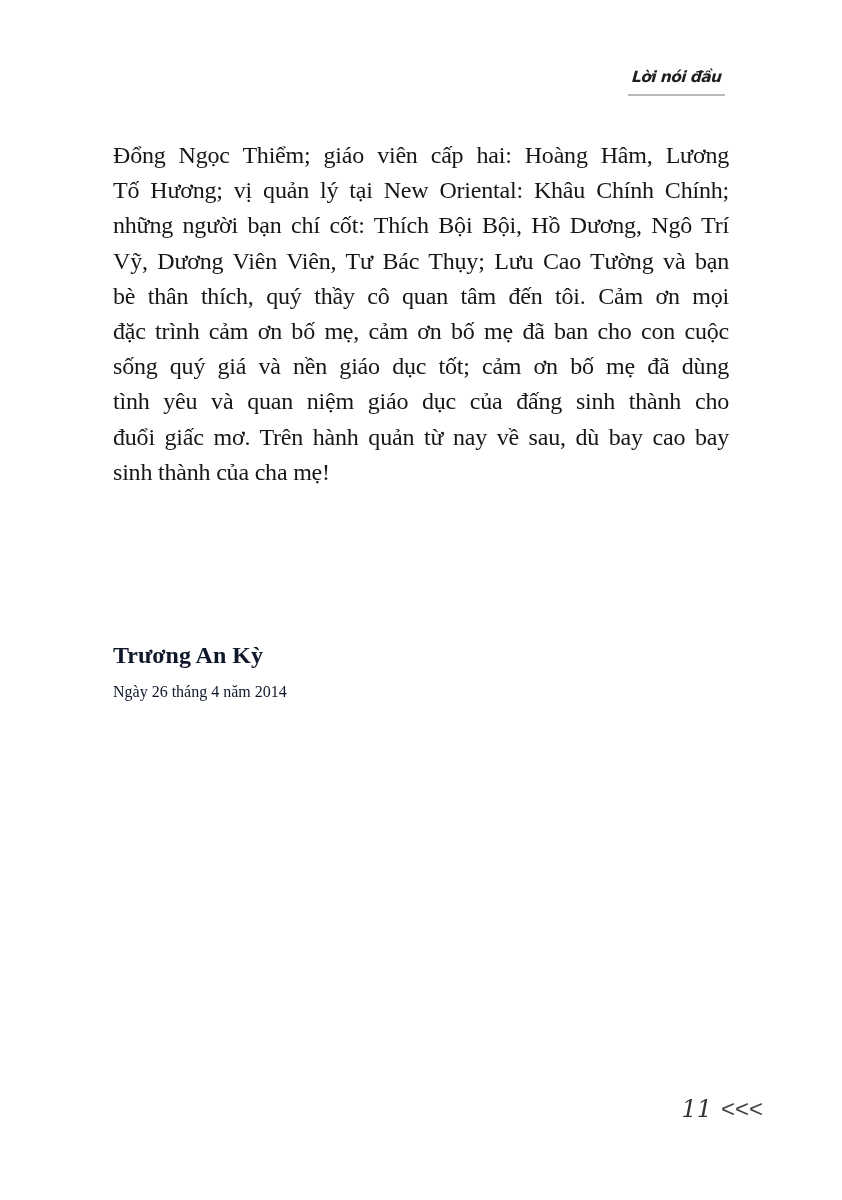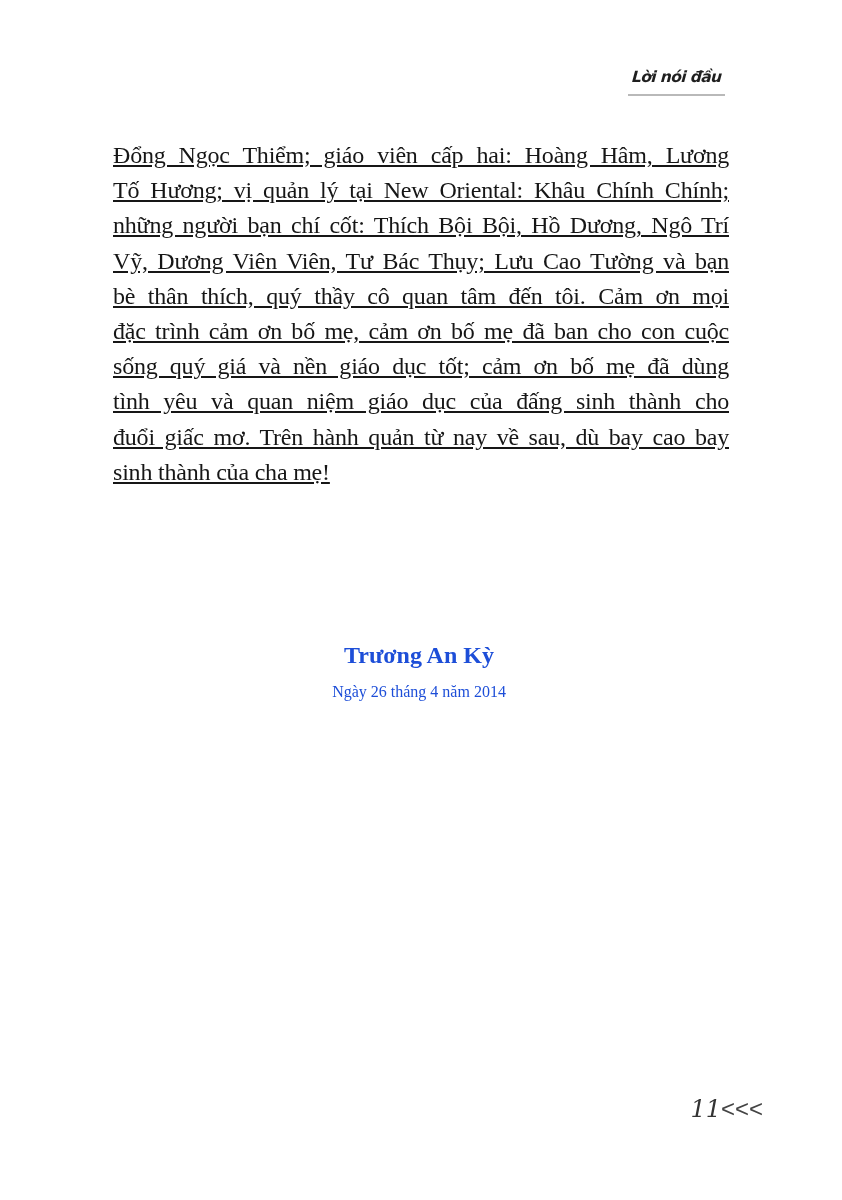--- a/index.html
+++ b/index.html
@@ -45,54 +45,54 @@
     left: 113px;
     width: 616px;
     font-size: 24px;
     line-height: 35.2px;
     color: #161616;
     letter-spacing: -0.2px;
   }
   .body-line {
     white-space: normal;
     text-align: left;
-    text-decoration: underline;
   }
   .body-line.justified {
     text-align: justify;
     text-align-last: justify;
     text-justify: inter-word;
   }
 
   
   #signature-block {
     position: absolute;
     top: 637px;
     left: 113px;
     width: 612px;
-    text-align: center;
-    color: #1d4ed8;
+    text-align: left;
+    color: #0f172a;
   }
   #signature-name {
     font-size: 24px;
     font-weight: bold;
     line-height: 36px;
   }
   #signature-date {
     font-size: 16px;
     line-height: 38px;
   }
 
   
   #footer {
     position: absolute;
     top: 1095px;
     right: 79px;
     display: flex;
     align-items: baseline;
+    gap: 9px;
     color: #3a3a3a;
   }
   #page-number {
     font-family: "DejaVu Serif", serif;
     font-style: italic;
     font-size: 24px;
     color: #333333;
   }
   #footer-marker {
     font-family: "Liberation Sans", sans-serif;

